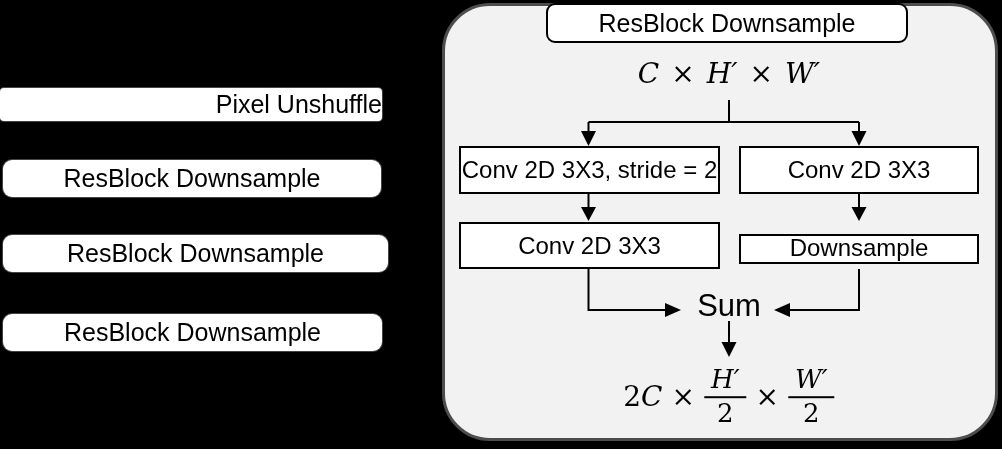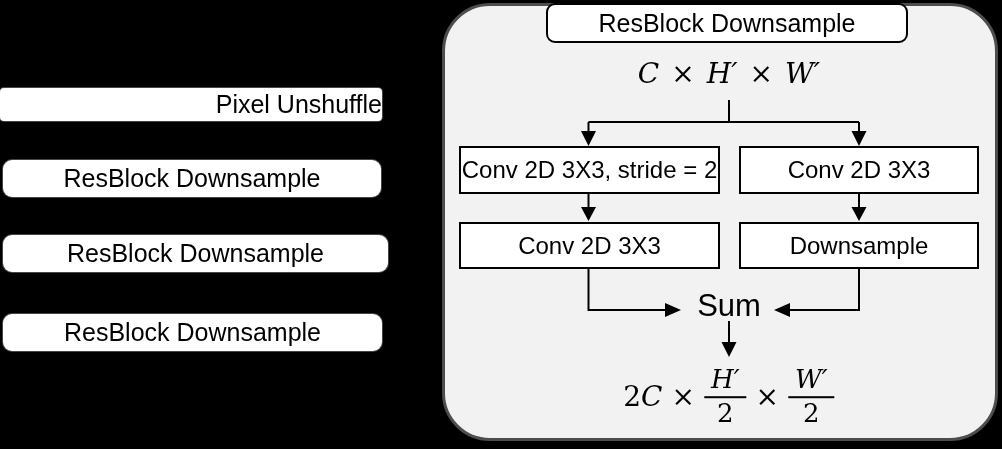--- a/index.html
+++ b/index.html
@@ -134,21 +134,21 @@
 
   <div class="pbox" style="left:459px; top:146px; width:261px; height:48px;">
     <span>Conv 2D 3X3, stride = 2</span>
   </div>
   <div class="pbox" style="left:739px; top:146px; width:240px; height:48px;">
     <span>Conv 2D 3X3</span>
   </div>
   <div class="pbox" style="left:459px; top:222px; width:261px; height:47px;">
     <span>Conv 2D 3X3</span>
   </div>
-  <div class="pbox" style="left:739px; top:222px; width:240px; height:47px;">
+  <div class="pbox" style="left:739px; top:234px; width:240px; height:30px;align-items:flex-end;">
     <span>Downsample</span>
   </div>
 
   <div class="sumlabel" style="left:729px; top:306px;">Sum</div>
 
   <div class="math" style="left:729px; top:397px; transform:translate(-50%,-50%);">
     <span class="upright">2</span>
       <span>C</span>
       <span class="sgap"></span>
     <span class="op">×</span>

